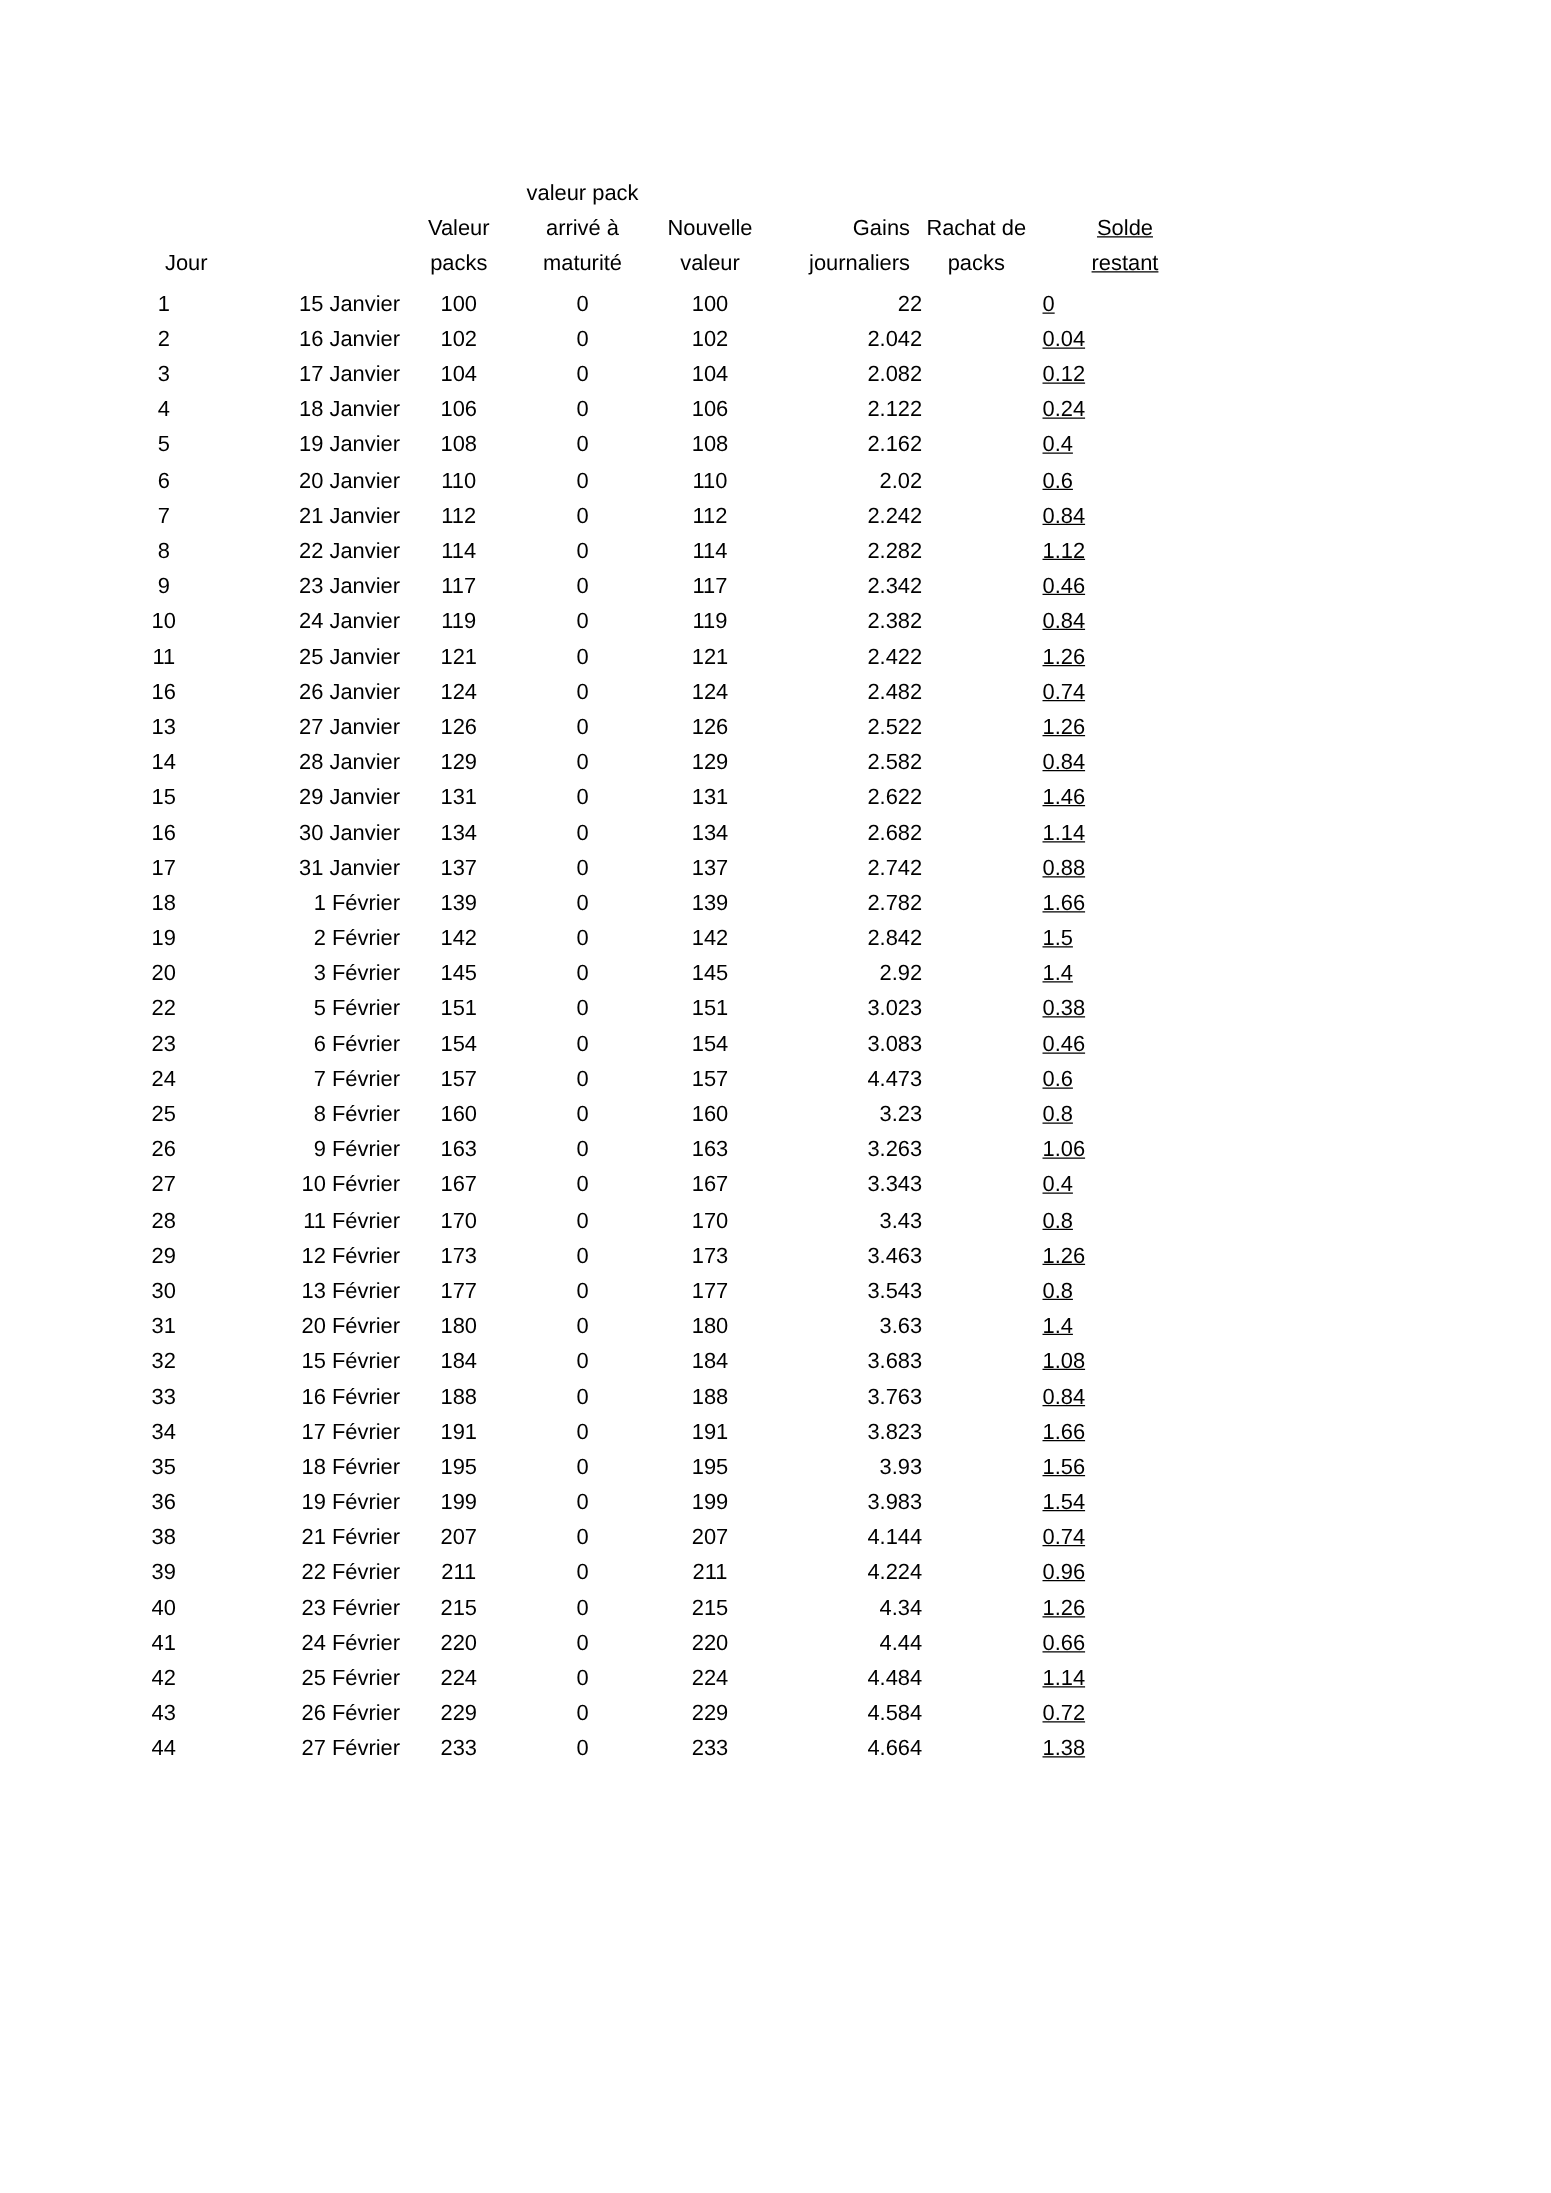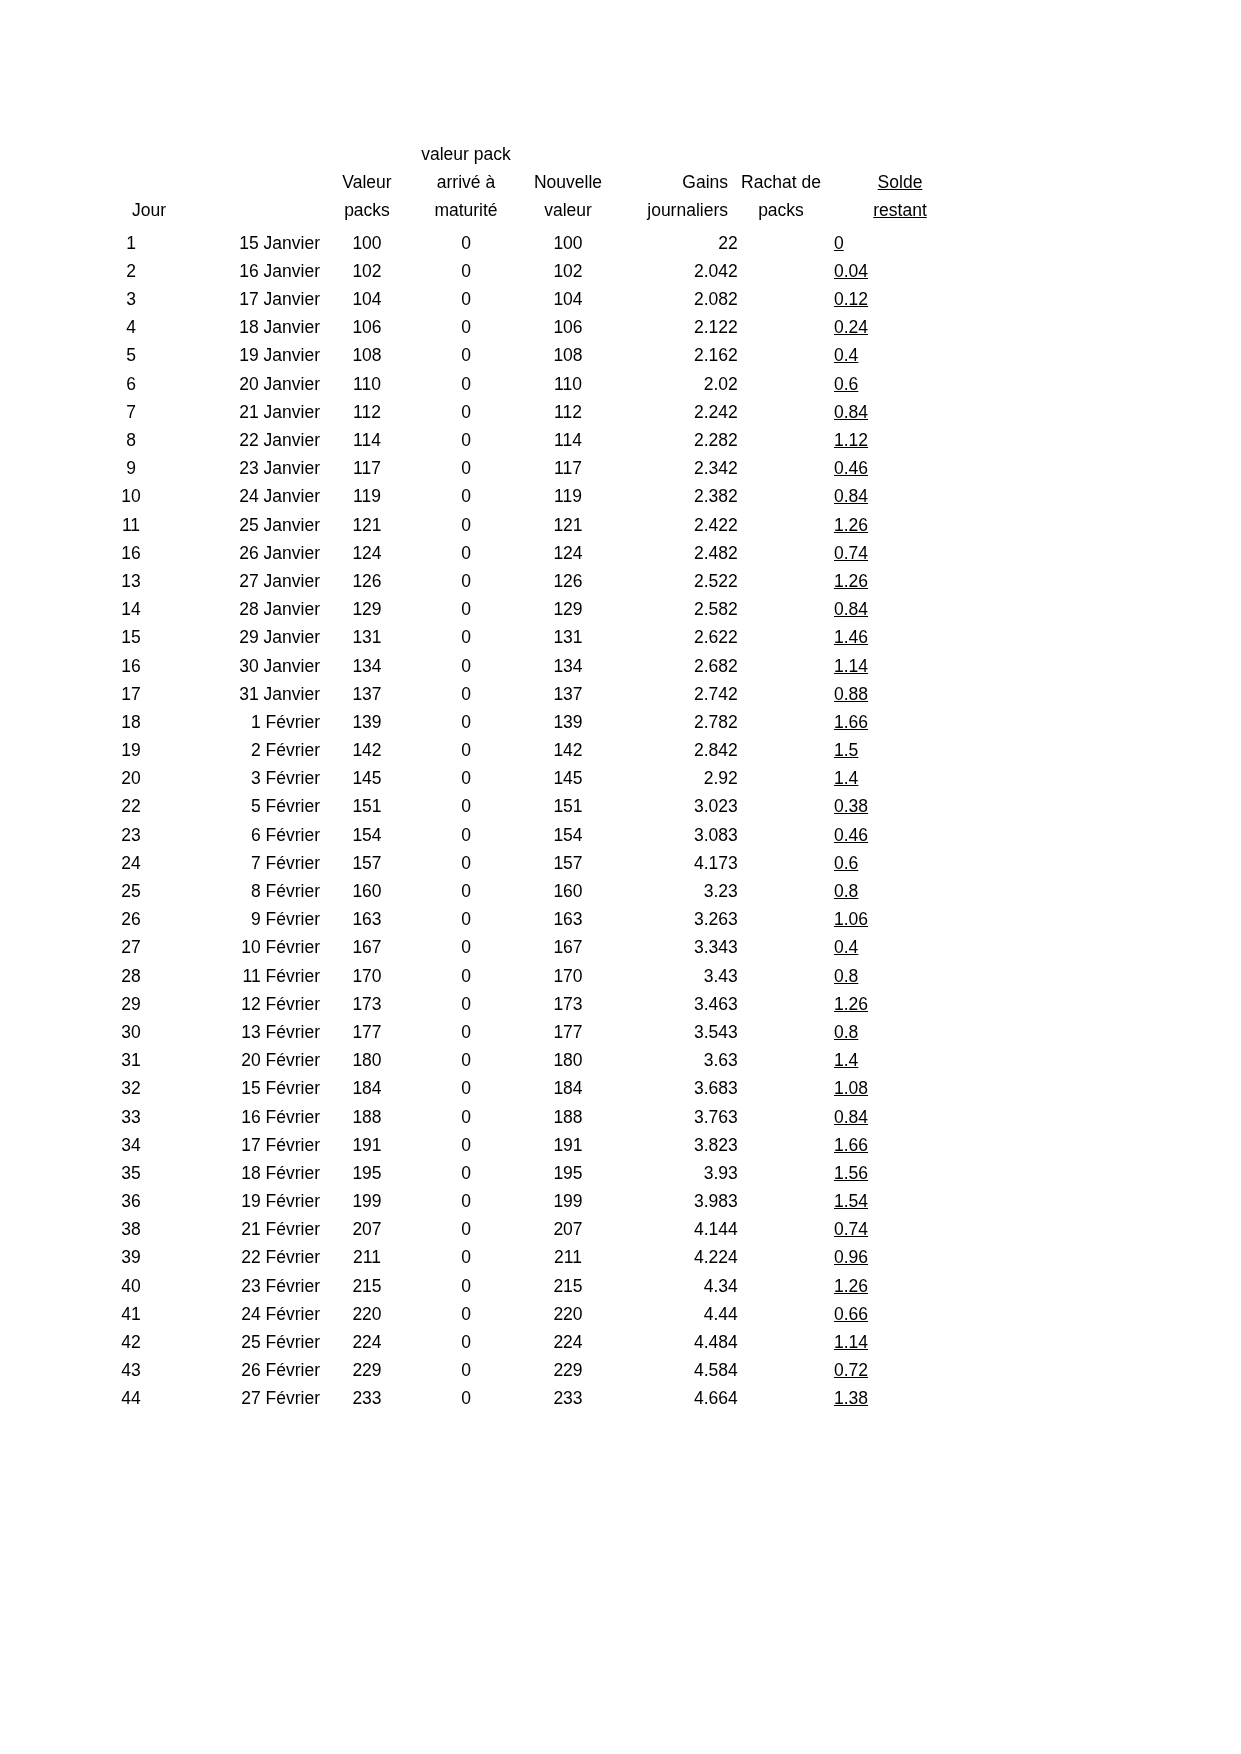--- a/index.html
+++ b/index.html
@@ -329,21 +329,21 @@
           <td class="c-gains">3.08</td>
           <td class="c-rachat">3</td>
           <td class="c-solde">0.46</td>
         </tr>
         <tr>
           <td class="c-jour">24</td>
           <td class="c-date">7 Février</td>
           <td class="c-valeur">157</td>
           <td class="c-maturite">0</td>
           <td class="c-nouvelle">157</td>
-          <td class="c-gains">4.17</td>
+          <td class="c-gains">4.47</td>
           <td class="c-rachat">3</td>
           <td class="c-solde">0.6</td>
         </tr>
         <tr>
           <td class="c-jour">25</td>
           <td class="c-date">8 Février</td>
           <td class="c-valeur">160</td>
           <td class="c-maturite">0</td>
           <td class="c-nouvelle">160</td>
           <td class="c-gains">3.2</td>

